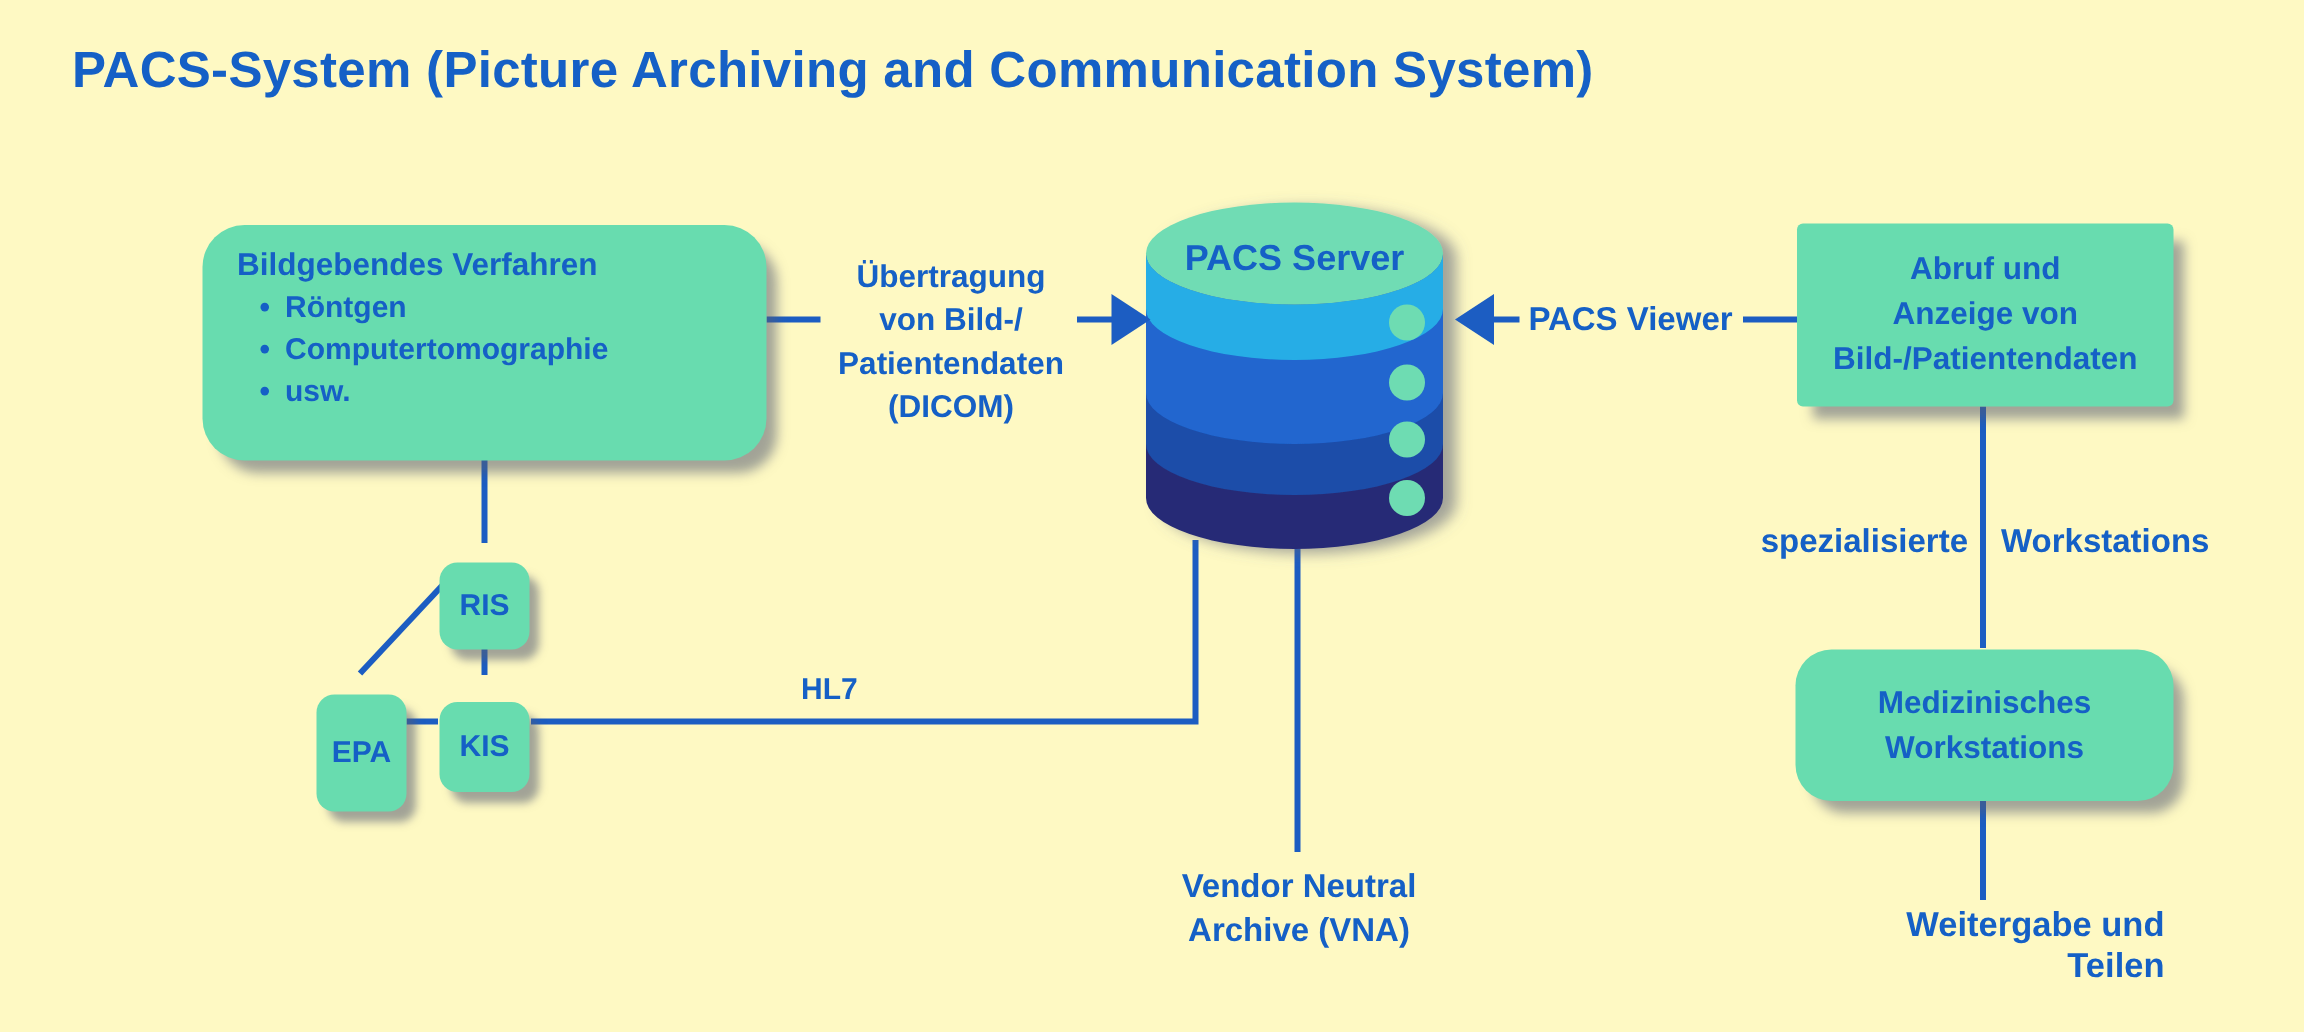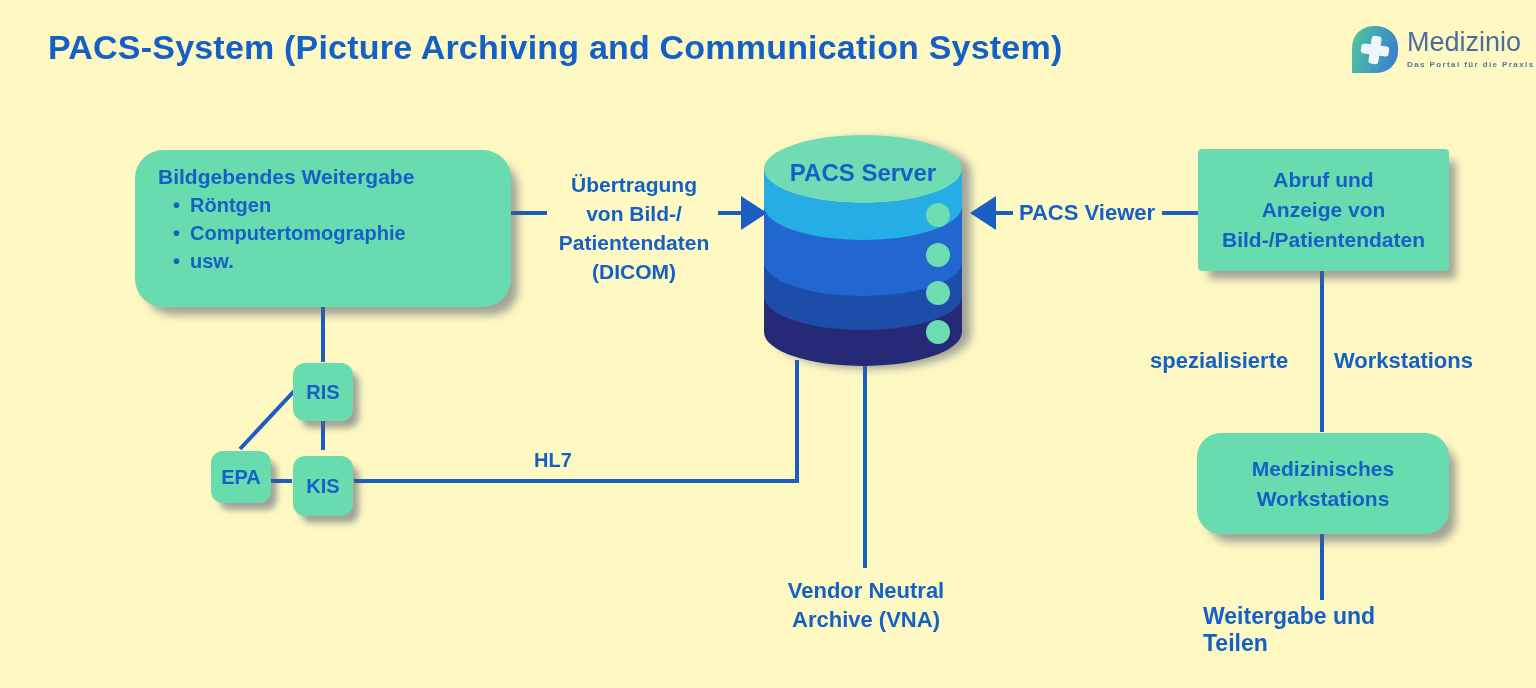--- a/index.html
+++ b/index.html
@@ -41,35 +41,35 @@
   .modality .li{font-size:20px;line-height:28px;padding-left:15px;}
   .modality .li::before{content:"•";margin-right:10px;}
   .retrieval{left:1198px;top:149px;width:251px;height:122px;border-radius:4px;
     display:flex;align-items:center;justify-content:center;text-align:center;
     font-size:21px;line-height:1.42;white-space:pre-line;}
   .staff{left:1197px;top:433px;width:252px;height:101px;border-radius:24px;
     display:flex;align-items:center;justify-content:center;text-align:center;
     font-size:21px;line-height:1.42;white-space:pre-line;}
   .sbox{width:60px;height:58px;border-radius:12px;
     display:flex;align-items:center;justify-content:center;font-size:20px;
-    box-shadow:7px 8px 6px -1px rgba(85,92,115,0.55);}
+    box-shadow:7px 8px 6px -1px rgba(85,92,115,0.55);margin-top:12px;}
   .ris{left:293px;top:363px;}
   .kis{left:293px;top:456px;height:60px;}
-  .epa{left:211px;top:451px;height:52px;border-radius:12px;}
+  .epa{left:211px;top:451px;height:78px;border-radius:12px;}
 
   
   .blabel{position:absolute;color:#1560c6;font-weight:bold;white-space:pre-line;}
   .dicom{left:538px;top:170px;width:192px;text-align:center;font-size:21px;line-height:29px;}
   .server-label{left:775px;top:159px;width:176px;text-align:center;font-size:24px;}
   .viewer{left:1008px;top:200px;width:158px;text-align:center;font-size:22px;}
-  .ws-left{left:1150px;top:348px;width:162px;font-size:22px;}
+  .ws-left{left:1150px;top:348px;width:162px;text-align:right;font-size:22px;}
   .ws-right{left:1334px;top:348px;width:160px;text-align:left;font-size:22px;}
   .hl7{left:534px;top:449px;font-size:20px;}
   .vna{left:766px;top:576px;width:200px;text-align:center;font-size:22px;line-height:29px;}
-  .share{left:1203px;top:603px;width:240px;text-align:left;font-size:23px;}
+  .share{left:1203px;top:603px;width:240px;text-align:right;font-size:23px;}
 
   .svg-layer{position:absolute;left:0;top:0;}
 </style>
 </head>
 <body>
 
 <div class="canvas">
 
   <svg class="svg-layer" width="1536" height="688" viewBox="0 0 1536 688">
     <defs>
@@ -104,33 +104,23 @@
       <circle cx="938" cy="293" r="12" fill="#6edcb2"></circle>
       <circle cx="938" cy="332" r="12" fill="#6edcb2"></circle>
     </g>
 
     <polygon points="741,196 741,230 767,213" fill="#1c5dc2"></polygon>
     <polygon points="996,196 996,230 970,213" fill="#1c5dc2"></polygon>
   </svg>
 
   <div class="title">PACS-System (Picture Archiving and Communication System)</div>
 
-  <div class="logo">
-    <div class="logo-icon">
-      <div class="bar v"></div>
-      <div class="bar h"></div>
-    </div>
-    <div class="logo-text">
-      <div class="logo-name">Medizinio</div>
-      <div class="logo-tagline">Das Portal für die Praxis</div>
-    </div>
-  </div>
 
   <div class="gbox modality">
-    <div class="modality-heading">Bildgebendes Weitergabe</div>
+    <div class="modality-heading">Bildgebendes Verfahren</div>
     <div class="li">Röntgen</div>
     <div class="li">Computertomographie</div>
     <div class="li">usw.</div>
   </div>
 
   <div class="blabel dicom">Übertragung
 von Bild-/
 Patientendaten
 (DICOM)</div>
 

